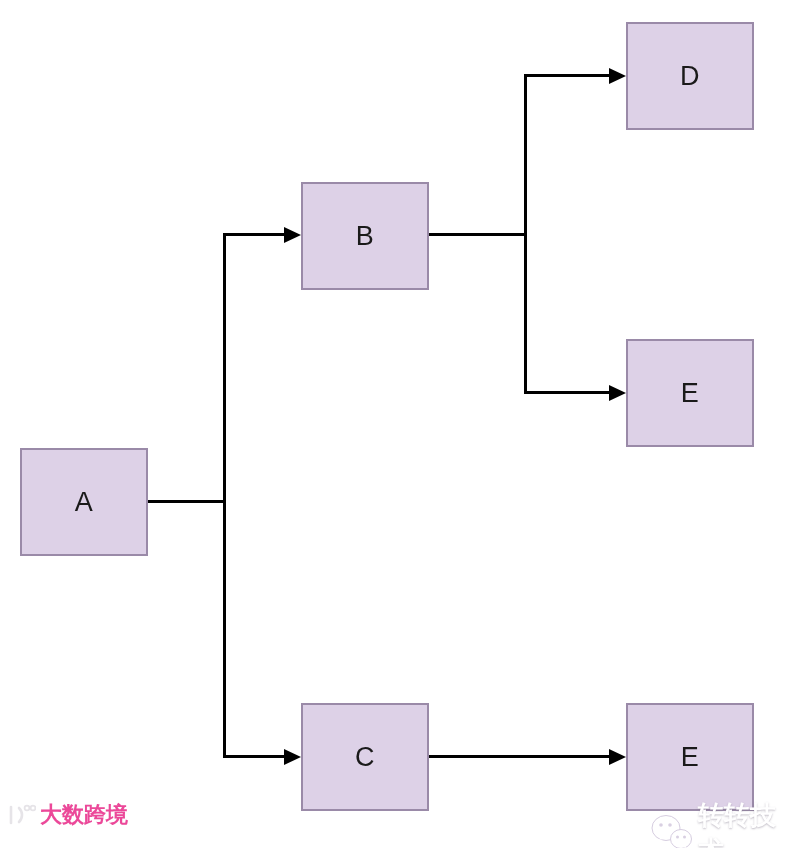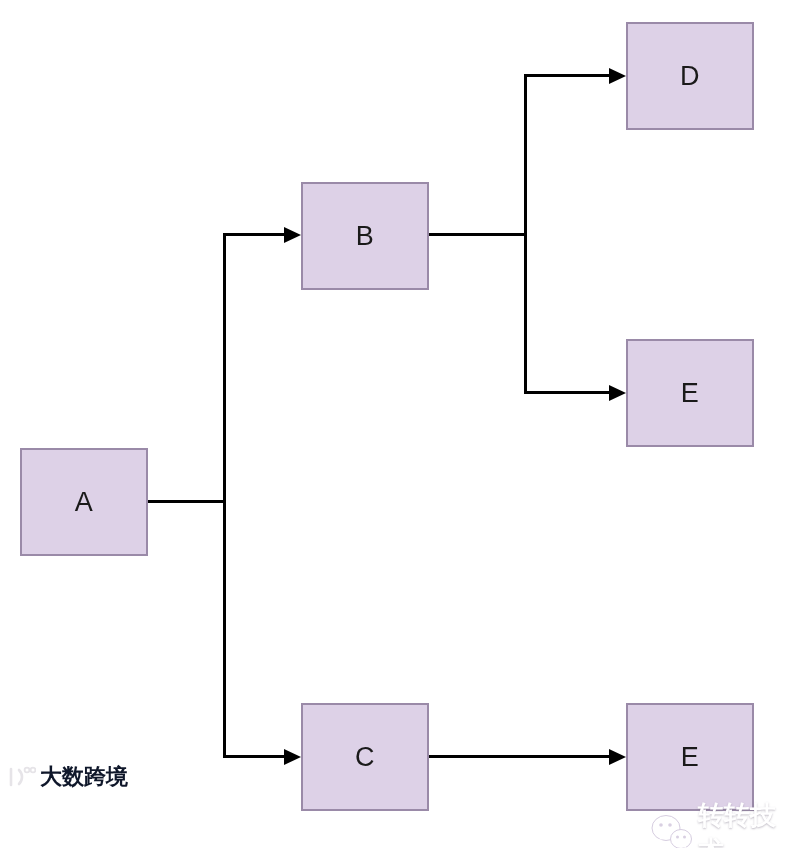--- a/index.html
+++ b/index.html
@@ -54,25 +54,25 @@
     border-left: 17px solid var(--line-color, #000000);
   }
   .a1 { left: 284px; top: 227px; }
   .a2 { left: 284px; top: 749px; }
   .a3 { left: 609px; top: 68px;  }
   .a4 { left: 609px; top: 385px; }
   .a5 { left: 609px; top: 749px; }
 
   .wm-left {
     position: absolute;
-    left: 6px; top: 762px;
+    left: 6px; top: 800px;
     display: flex;
     align-items: center;
     gap: 4px;
-    color: #0f172a;
+    color: #ec4899;
     font-size: 22px;
     font-weight: bold;
     text-shadow: 0 0 1px #f5f4f6;
     user-select: none;
   }
   .wm-right {
     position: absolute;
     left: 650px; top: 798px;
     display: flex;
     align-items: center;

